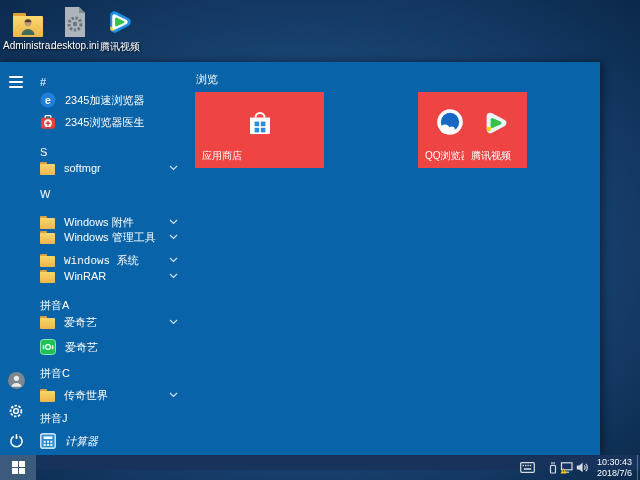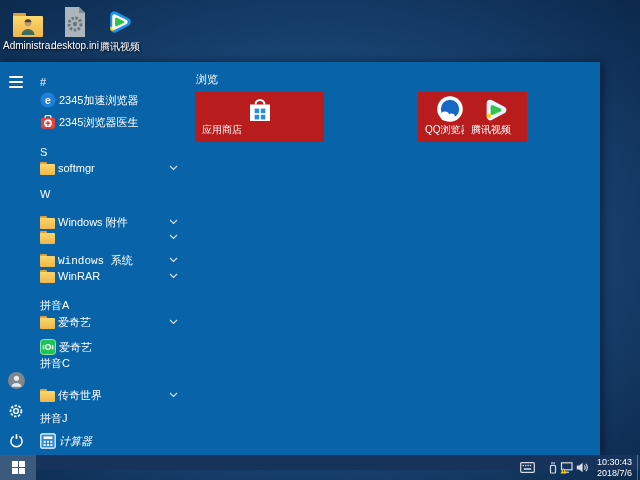--- a/index.html
+++ b/index.html
@@ -29,34 +29,34 @@
   .start-menu { position:absolute; left:0; top:62px; width:600px; height:393px;
                 background:#0863a8; box-shadow:3px 0 8px rgba(0,0,0,.45); }
   .rail-btn { position:absolute; left:7px; width:18px; height:18px; display:flex;
               align-items:center; justify-content:center; cursor:pointer; }
   .hamburger { display:flex; flex-direction:column; gap:3px; width:14px; }
   .hamburger span { display:block; height:2px; background:#fff; border-radius:1px; }
 
   .row { position:absolute; left:0; width:192px; height:18px; padding-left:40px;
          display:flex; align-items:center; color:#fff; }
   .row.app { cursor:pointer; }
-  .row .lbl { margin-left:3px; font-size:11px; white-space:nowrap; }
+  .row .lbl { margin-left:9px; font-size:11px; white-space:nowrap; }
   .row.header { font-size:11px; }
   .chev { position:absolute; left:169px; top:6px; }
 
   .folder { position:relative; width:15px; height:13px; flex:0 0 15px; }
   .folder::before { content:""; position:absolute; left:0; top:0; width:7px; height:4px;
                     background:#dfa13c; border-radius:1px 1px 0 0; }
   .folder::after  { content:""; position:absolute; left:0; top:2px; width:15px; height:11px;
                     background:linear-gradient(#fad66c,#eeb64b); border-radius:1px; }
   .icbox { width:16px; height:16px; flex:0 0 16px; display:flex; align-items:center; justify-content:center; }
 
   
   .tile-group-label { position:absolute; left:196px; top:10px; font-size:11px; color:#fff; }
-  .tile { position:absolute; top:30px; height:50px; background:#b91c1c; cursor:pointer; }
+  .tile { position:absolute; top:30px; height:76px; background:#ef4444; cursor:pointer; }
   .tile .ticon { position:absolute; inset:0 0 14px 0; display:flex; align-items:center; justify-content:center; }
   .tile .tlabel { position:absolute; left:7px; bottom:5px; font-size:10px; color:#fff; }
   .tile.wide { left:195px; width:129px; }
   .tile.m1 { left:398px; width:63px;margin-left:20px; }
   .tile.m2 { left:464px; width:63px; }
 
   
   .taskbar { position:absolute; left:0; top:455px; width:640px; height:15px; background:#17335c; }
   .start-btn { position:absolute; left:0; top:0; width:36px; height:25px; background:#3c5a7c;
                display:flex; align-items:center; justify-content:center; cursor:pointer; }
@@ -188,20 +188,21 @@
     <div class="row app" style="top:151px;">
       <span class="folder"></span>
       <span class="lbl">Windows 附件</span>
       <svg class="chev" width="9" height="6" viewBox="0 0 9 6">
           <polyline points="1,1 4.5,4.5 8,1" fill="none" stroke="#cfe2f3" stroke-width="1.2"></polyline>
         </svg>
     </div>
 
     <div class="row app" style="top:166px;">
       <span class="folder"></span>
+      <span class="lbl">Windows 管理工具</span>
       <svg class="chev" width="9" height="6" viewBox="0 0 9 6">
           <polyline points="1,1 4.5,4.5 8,1" fill="none" stroke="#cfe2f3" stroke-width="1.2"></polyline>
         </svg>
     </div>
 
     <div class="row app" style="top:189px;font-family:Liberation Mono, monospace;">
       <span class="folder"></span>
       <span class="lbl">Windows 系统</span>
       <svg class="chev" width="9" height="6" viewBox="0 0 9 6">
           <polyline points="1,1 4.5,4.5 8,1" fill="none" stroke="#cfe2f3" stroke-width="1.2"></polyline>
@@ -233,21 +234,21 @@
         <svg width="16" height="16" viewBox="0 0 16 16">
           <rect x="0.5" y="0.5" width="15" height="15" rx="3" fill="#1ec453" stroke="#8fe6ae" stroke-width="1"></rect>
           <rect x="2.8" y="6.3" width="1.4" height="4" fill="#fff"></rect>
           <rect x="5.6" y="5.6" width="4.8" height="4.8" rx="2.4" fill="none" stroke="#fff" stroke-width="1.3"></rect>
           <rect x="11.9" y="6.3" width="1.4" height="4" fill="#fff"></rect>
         </svg>
       </span>
       <span class="lbl">爱奇艺</span>
     </div>
 
-    <div class="row header" style="top:292px;padding-left:40px;">
+    <div class="row header" style="top:302px;padding-left:40px;">
         <span>拼音C</span>
       </div>
 
     <div class="row app" style="top:324px;">
       <span class="folder"></span>
       <span class="lbl">传奇世界</span>
       <svg class="chev" width="9" height="6" viewBox="0 0 9 6">
           <polyline points="1,1 4.5,4.5 8,1" fill="none" stroke="#cfe2f3" stroke-width="1.2"></polyline>
         </svg>
     </div>

